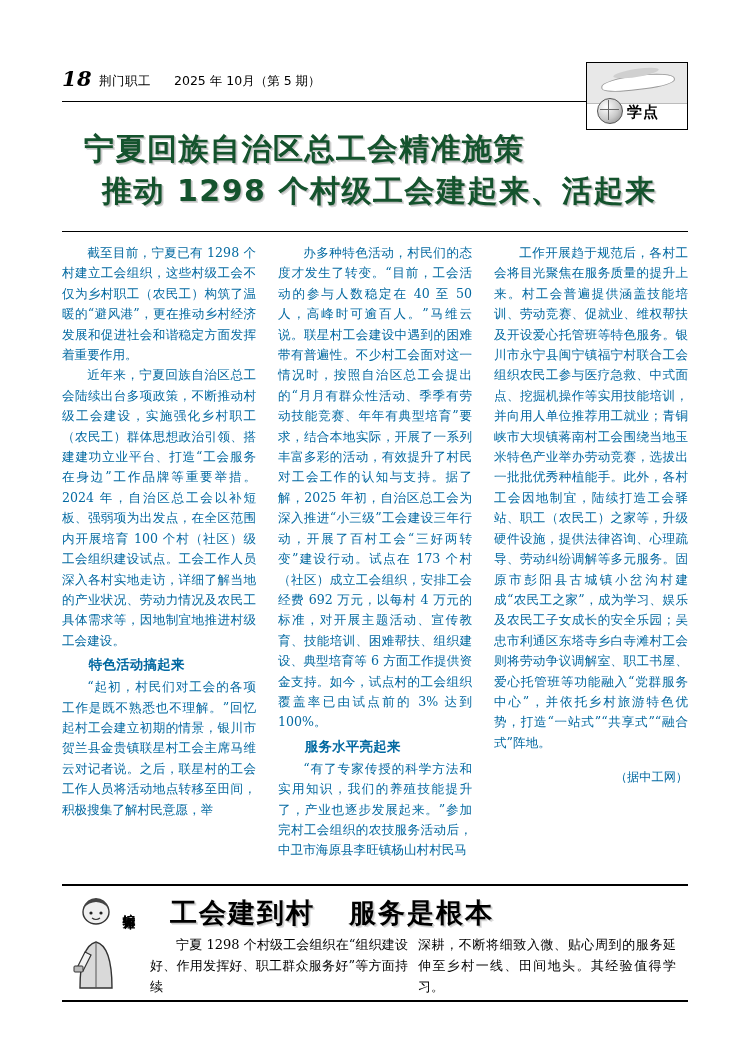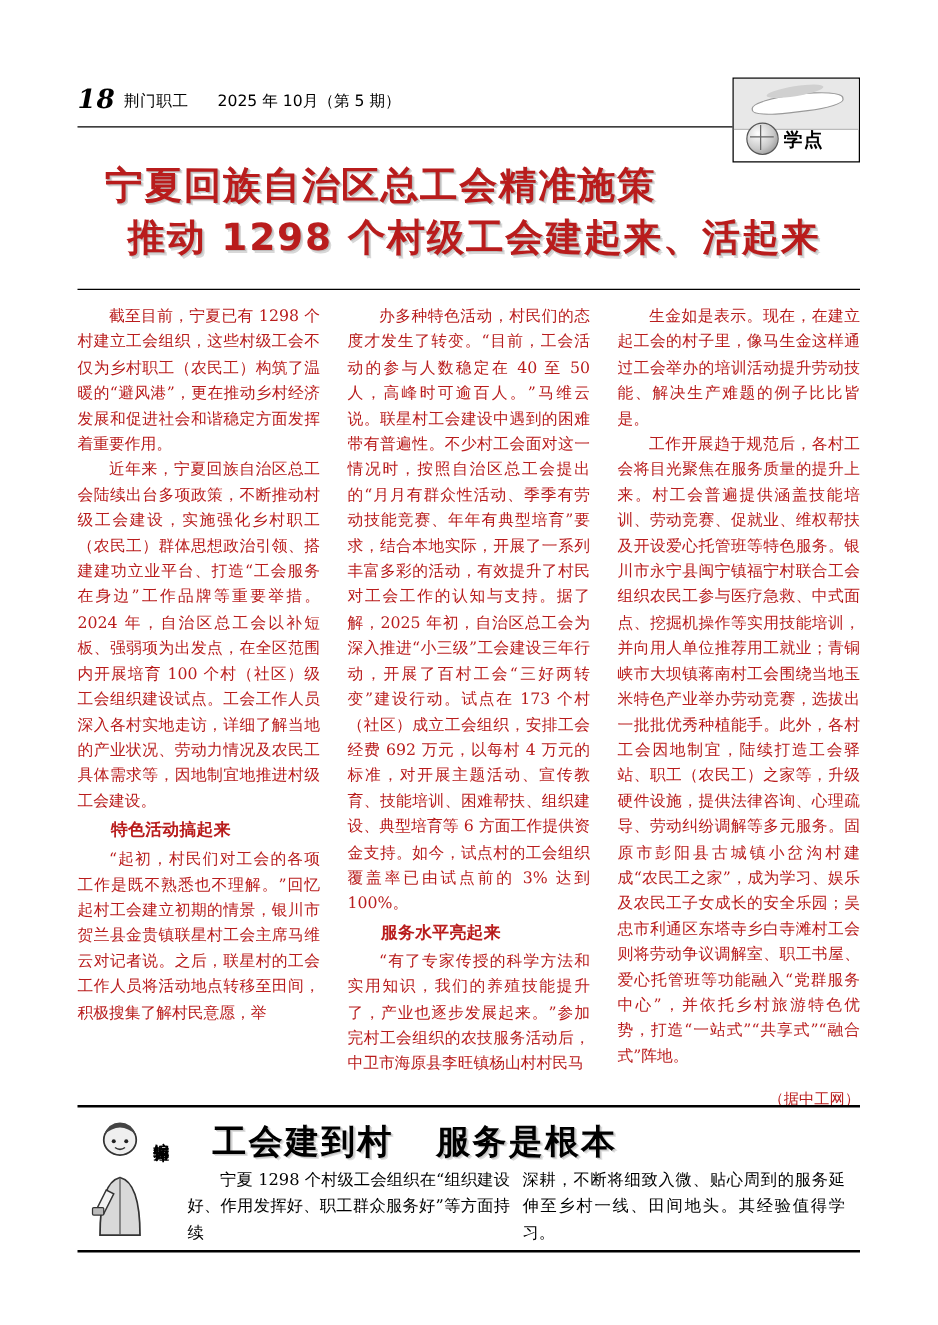--- a/index.html
+++ b/index.html
@@ -141,21 +141,21 @@
     left: 62px;
     top: 128px;
     width: 626px;
   }
   .headline {
     font-family: "DejaVu Sans", "Liberation Sans", sans-serif;
     font-weight: bold;
     font-size: 30px;
     line-height: 42px;
     letter-spacing: 1.5px;
-    color: #b91c1c;
+    color: #14532d;
     text-shadow: 1px 1px 0 #bdbdbd, 2px 2px 0 #d8d8d8;
     padding-left: 22px;
   }
   .headline .ln2 {
     display: block;
     padding-left: 18px;
   }
   .headline-rule {
     position: absolute;
     left: 62px;
@@ -173,21 +173,21 @@
     height: 630px;
     display: flex;
     gap: 22px;
   }
   .col {
     width: 194px;
     font-family: "DejaVu Serif", "Liberation Serif", serif;
     font-size: 12.6px;
     line-height: 20.4px;
     text-align: justify;
-    color: #b91c1c;
+    color: #0369a1;
   }
   .col p {
     margin: 0;
     text-indent: 2em;
   }
   .subhead {
     margin: 3px 0 1px 0;
     font-family: "DejaVu Sans", "Liberation Sans", sans-serif;
     font-weight: bold;
     font-size: 13.4px;
@@ -319,21 +319,20 @@
       <p>“起初，村民们对工会的各项工作是既不熟悉也不理解。”回忆起村工会建立初期的情景，银川市贺兰县金贵镇联星村工会主席马维云对记者说。之后，联星村的工会工作人员将活动地点转移至田间，积极搜集了解村民意愿，举</p>
     </div>
 
     <div class="col">
       <p>办多种特色活动，村民们的态度才发生了转变。“目前，工会活动的参与人数稳定在 40 至 50 人，高峰时可逾百人。”马维云说。联星村工会建设中遇到的困难带有普遍性。不少村工会面对这一情况时，按照自治区总工会提出的“月月有群众性活动、季季有劳动技能竞赛、年年有典型培育”要求，结合本地实际，开展了一系列丰富多彩的活动，有效提升了村民对工会工作的认知与支持。据了解，2025 年初，自治区总工会为深入推进“小三级”工会建设三年行动，开展了百村工会“三好两转变”建设行动。试点在 173 个村（社区）成立工会组织，安排工会经费 692 万元，以每村 4 万元的标准，对开展主题活动、宣传教育、技能培训、困难帮扶、组织建设、典型培育等 6 方面工作提供资金支持。如今，试点村的工会组织覆盖率已由试点前的 3% 达到 100%。</p>
       <div class="subhead">服务水平亮起来</div>
       <p>“有了专家传授的科学方法和实用知识，我们的养殖技能提升了，产业也逐步发展起来。”参加完村工会组织的农技服务活动后，中卫市海原县李旺镇杨山村村民马</p>
     </div>
 
     <div class="col">
-      <p>生金如是表示。现在，在建立起工会的村子里，像马生金这样通过工会举办的培训活动提升劳动技能、解决生产难题的例子比比皆是。</p>
       <p>工作开展趋于规范后，各村工会将目光聚焦在服务质量的提升上来。村工会普遍提供涵盖技能培训、劳动竞赛、促就业、维权帮扶及开设爱心托管班等特色服务。银川市永宁县闽宁镇福宁村联合工会组织农民工参与医疗急救、中式面点、挖掘机操作等实用技能培训，并向用人单位推荐用工就业；青铜峡市大坝镇蒋南村工会围绕当地玉米特色产业举办劳动竞赛，选拔出一批批优秀种植能手。此外，各村工会因地制宜，陆续打造工会驿站、职工（农民工）之家等，升级硬件设施，提供法律咨询、心理疏导、劳动纠纷调解等多元服务。固原市彭阳县古城镇小岔沟村建成“农民工之家”，成为学习、娱乐及农民工子女成长的安全乐园；吴忠市利通区东塔寺乡白寺滩村工会则将劳动争议调解室、职工书屋、爱心托管班等功能融入“党群服务中心”，并依托乡村旅游特色优势，打造“一站式”“共享式”“融合式”阵地。</p>
       <div class="source-line">（据中工网）</div>
     </div>
 
   </div>
 
   <div class="comment-rule-top"></div>
 
   <div class="comment-stamp">
     <svg class="stamp-figure" viewBox="0 0 48 94">

